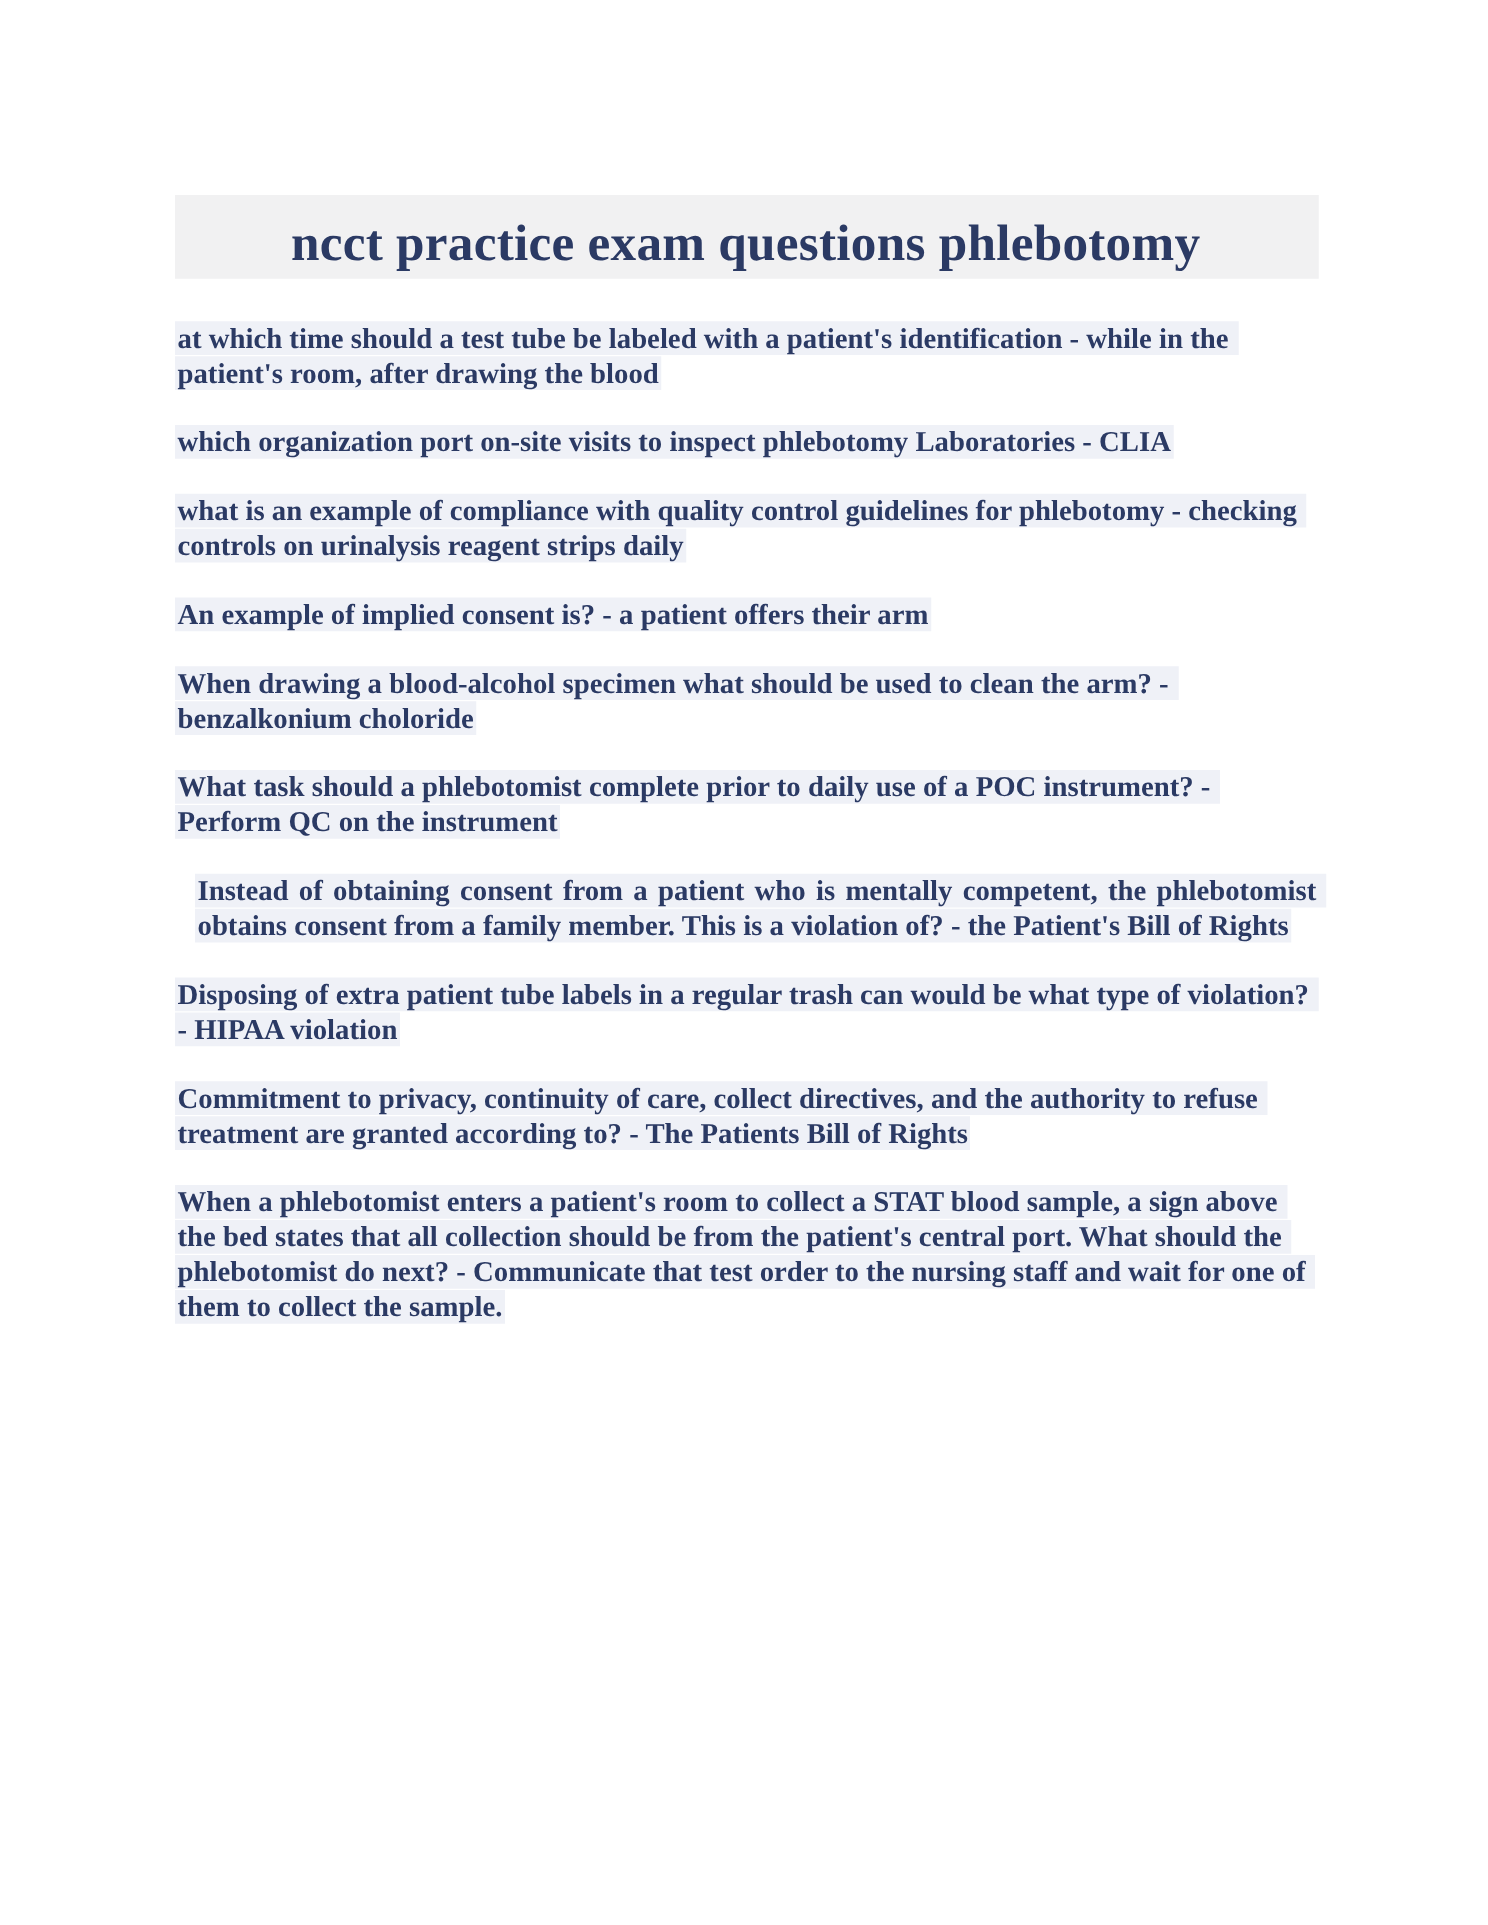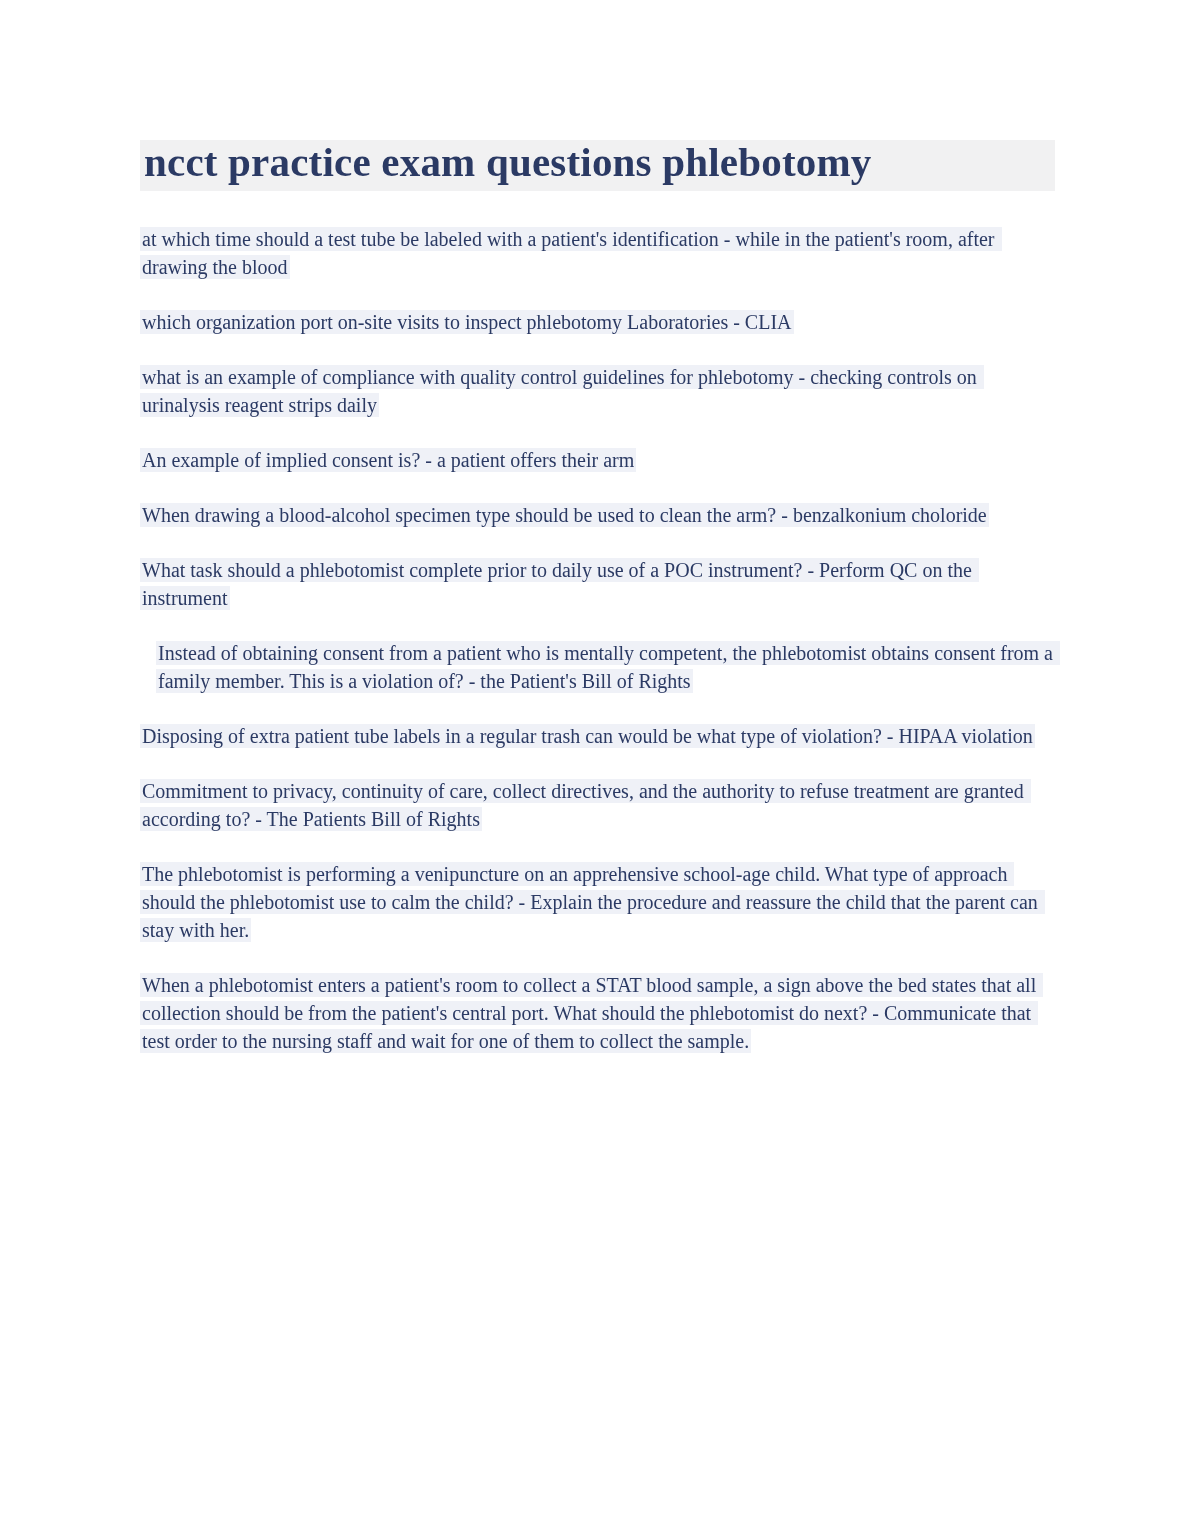--- a/index.html
+++ b/index.html
@@ -15,34 +15,36 @@
     box-sizing: border-box;
   }
   .page {
     width: 1190px;
     min-height: 1540px;
     box-sizing: border-box;
     padding: 140px 135px 60px 140px;
     background: #ffffff;
   }
   h1.doc-title {
-    margin: 0 0 34px 0;
-    padding: 0 6px 6px 4px;
+    margin: 16px 0 34px 0;
+    padding: 16px 6px 6px 4px;
     font-size: 41px;
     line-height: 1.1;
     font-weight: bold;
     color: #2b3a64;
     background: #f1f1f2;
     letter-spacing: 0.2px;
+    text-align: center;
   }
   p.qa {
     margin: 0 0 27px 0;
-    font-size: 20px;
+    font-size: 23px;
     line-height: 28px;
     text-align: left;
+    font-weight: bold;
   }
   p.qa.justify {
     text-align: justify;
     margin-left: 16px;
   }
   p.qa .hl {
     background: #eff1f7;
     white-space: pre-wrap;
     padding: 1px 2px;
     -webkit-box-decoration-break: clone;
@@ -68,40 +70,37 @@
     <span class="hl">what is an example of compliance with quality control guidelines for phlebotomy - checking controls on urinalysis reagent strips daily</span>
   </p>
 
 
   <p class="qa">
     <span class="hl">An example of implied consent is? - a patient offers their arm</span>
   </p>
 
 
   <p class="qa">
-    <span class="hl">When drawing a blood-alcohol specimen type should be used to clean the arm? - benzalkonium choloride</span>
+    <span class="hl">When drawing a blood-alcohol specimen what should be used to clean the arm? - benzalkonium choloride</span>
   </p>
 
   <p class="qa">
     <span class="hl">What task should a phlebotomist complete prior to daily use of a POC instrument? - Perform QC on the instrument</span>
   </p>
 
   <p class="qa justify">
     <span class="hl">Instead of obtaining consent from a patient who is mentally competent, the phlebotomist obtains consent from a family member. This is a violation of? - the Patient's Bill of Rights</span>
   </p>
 
   <p class="qa">
     <span class="hl">Disposing of extra patient tube labels in a regular trash can would be what type of violation? - HIPAA violation</span>
   </p>
 
   <p class="qa">
     <span class="hl">Commitment to privacy, continuity of care, collect directives, and the authority to refuse treatment are granted according to? - The Patients Bill of Rights</span>
   </p>
 
-  <p class="qa">
-    <span class="hl">The phlebotomist is performing a venipuncture on an apprehensive school-age child. What type of approach should the phlebotomist use to calm the child? - Explain the procedure and reassure the child that the parent can stay with her.</span>
-  </p>
 
   <p class="qa">
     <span class="hl">When a phlebotomist enters a patient's room to collect a STAT blood sample, a sign above the bed states that all collection should be from the patient's central port. What should the phlebotomist do next? - Communicate that test order to the nursing staff and wait for one of them to collect the sample.</span>
   </p>
 
 </div>
 
 </body></html>

